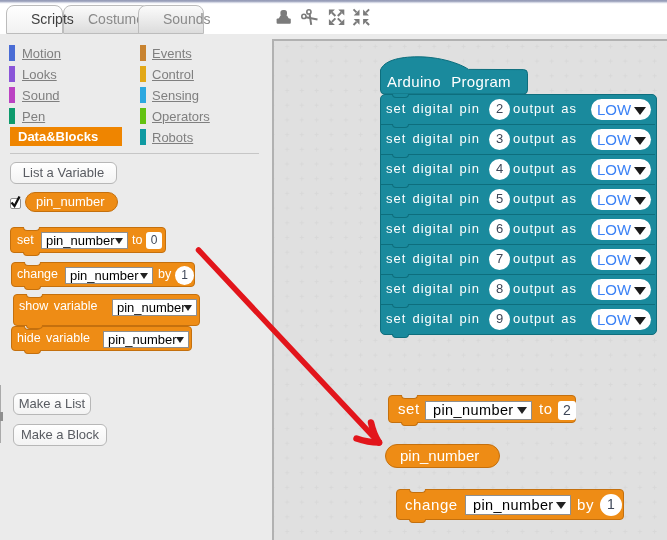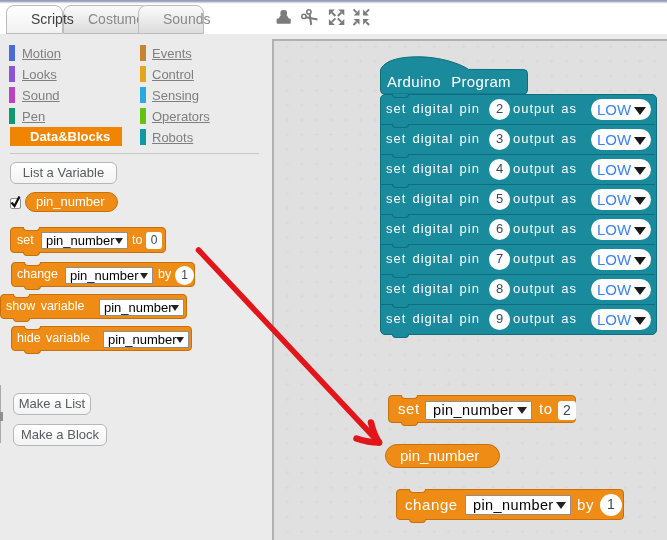--- a/index.html
+++ b/index.html
@@ -93,21 +93,21 @@
 </svg>
 
 <div class="chip" style="left:9px;top:45px;background:#4a6cd5;"></div>
 <div class="cat" style="left:22px;top:46px;">Motion</div>
 <div class="chip" style="left:9px;top:66px;background:#8a55d8;"></div>
 <div class="cat" style="left:22px;top:67px;">Looks</div>
 <div class="chip" style="left:9px;top:87px;background:#bb42c3;"></div>
 <div class="cat" style="left:22px;top:88px;">Sound</div>
 <div class="chip" style="left:9px;top:108px;background:#0e9a6c;"></div>
 <div class="cat" style="left:22px;top:109px;">Pen</div>
-<div id="catsel"><span style="margin-left:20px;">Data&amp;Blocks</span></div>
+<div id="catsel"><span style="margin-left:8px;">Data&amp;Blocks</span></div>
 <div class="chip" style="left:140px;top:45px;background:#c88330;"></div>
 <div class="cat" style="left:152px;top:46px;">Events</div>
 <div class="chip" style="left:140px;top:66px;background:#e2a817;"></div>
 <div class="cat" style="left:152px;top:67px;">Control</div>
 <div class="chip" style="left:140px;top:87px;background:#2ca8e0;"></div>
 <div class="cat" style="left:152px;top:88px;">Sensing</div>
 <div class="chip" style="left:140px;top:108px;background:#63c212;"></div>
 <div class="cat" style="left:152px;top:109px;">Operators</div>
 <div class="chip" style="left:140px;top:129px;background:#0f9aa2;"></div>
 <div class="cat" style="left:152px;top:130px;">Robots</div>
@@ -130,21 +130,21 @@
 
 <div class="sb or" style="left:11px;top:262px;width:184px;height:25px;font-size:12.5px;line-height:23px;">
   <div class="notch"></div>
     <div class="bump"></div>
   <div class="btxt" style="left:5px;">change</div>
   <div class="dd" style="left:53px;top:4px;width:88px;height:17px;font-size:13px;line-height:15px;"><span style="margin-left:4px;">pin_number</span><span class="tri"></span></div>
   <div class="btxt" style="left:146px;">by</div>
   <div class="numc" style="left:163px;top:3px;width:19px;height:19px;font-size:12px;line-height:18px;">1</div>
 </div>
 
-<div class="sb or" style="left:0;top:294px;width:187px;height:25px;font-size:12.5px;line-height:23px;">
+<div class="sb or" style="left:13px;top:294px;width:187px;height:32px;font-size:12.5px;line-height:23px;">
   <div class="notch"></div>
     <div class="bump"></div>
   <div class="btxt" style="left:5px;word-spacing:2px;">show variable</div>
   <div class="dd" style="left:98px;top:4px;width:85px;height:17px;font-size:13px;line-height:15px;"><span style="margin-left:4px;">pin_number</span><span class="tri"></span></div>
 </div>
 
 <div class="sb or" style="left:11px;top:326px;width:181px;height:25px;font-size:12.5px;line-height:23px;">
   <div class="notch"></div>
     <div class="bump"></div>
   <div class="btxt" style="left:5px;word-spacing:2px;">hide variable</div>

